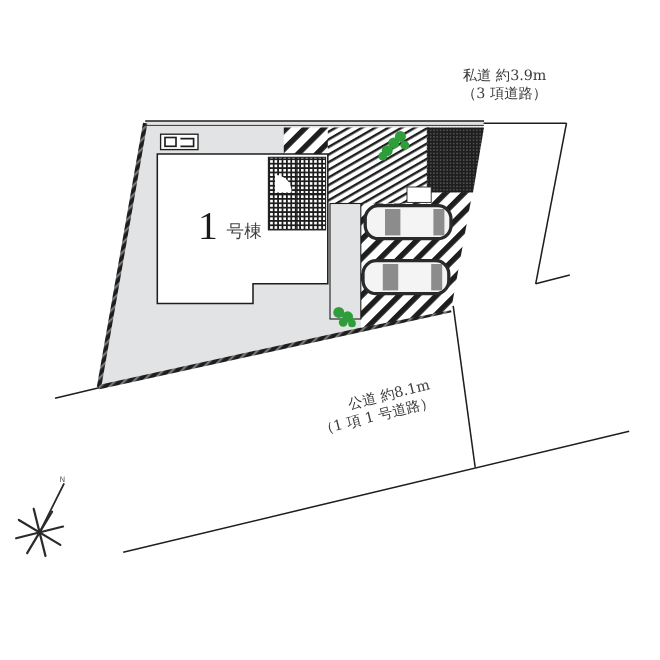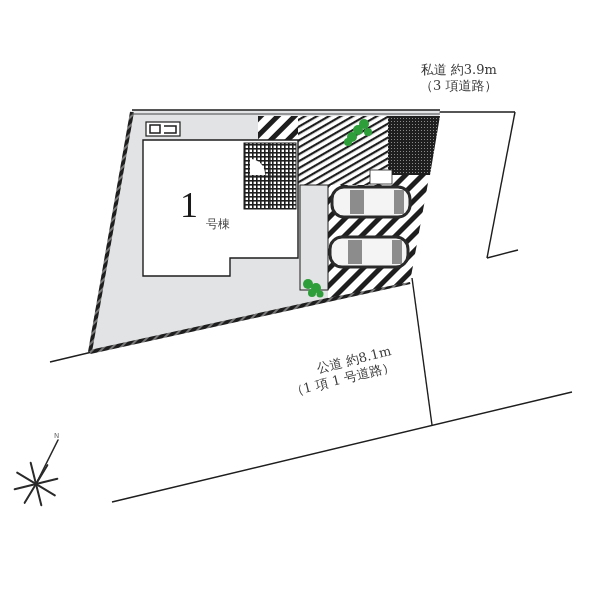--- a/index.html
+++ b/index.html
@@ -5,21 +5,21 @@
     html, body { margin: 0; padding: 0; background: #ffffff; }
     body { width: 600px; height: 600px; position: relative; overflow: hidden;
            font-family: "DejaVu Serif", "Liberation Serif", serif; }
     svg.plan { position: absolute; left: 0; top: 0; }
     .label { position: absolute; color: #3a3a3a; font-family: "DejaVu Serif", "Liberation Serif", serif;
              font-size: 13px; line-height: 16px; white-space: nowrap; }
     .private-road { left: 420px; top: 62px; text-align: center; }
     .public-road { left: 282px; top: 343px; text-align: right; transform: rotate(-14deg); transform-origin: right top; }
     .bldg-num { position: absolute; left: 180px; top: 184px; font-size: 36px; color: #1a1a1a;
                 font-family: "Liberation Serif", "DejaVu Serif", serif; }
-    .bldg-suffix { position: absolute; left: 206px; top: 216px; font-size: 12px; color: #444;
+    .bldg-suffix { position: absolute; left: 206px; top: 200px; font-size: 16px; color: #444;
                    font-family: Liberation Sans, sans-serif; }
     .north { position: absolute; left: 54px; top: 432px; font-size: 7px; color: #666; font-family: "DejaVu Sans", sans-serif; }
   </style>
 </head>
 <body>
 
 <svg class="plan" width="600" height="600" viewBox="0 0 600 600">
   <defs>
     <pattern id="hatch" patternUnits="userSpaceOnUse" width="12" height="12" patternTransform="rotate(45)">
       <rect width="12" height="12" fill="#ffffff"></rect>

